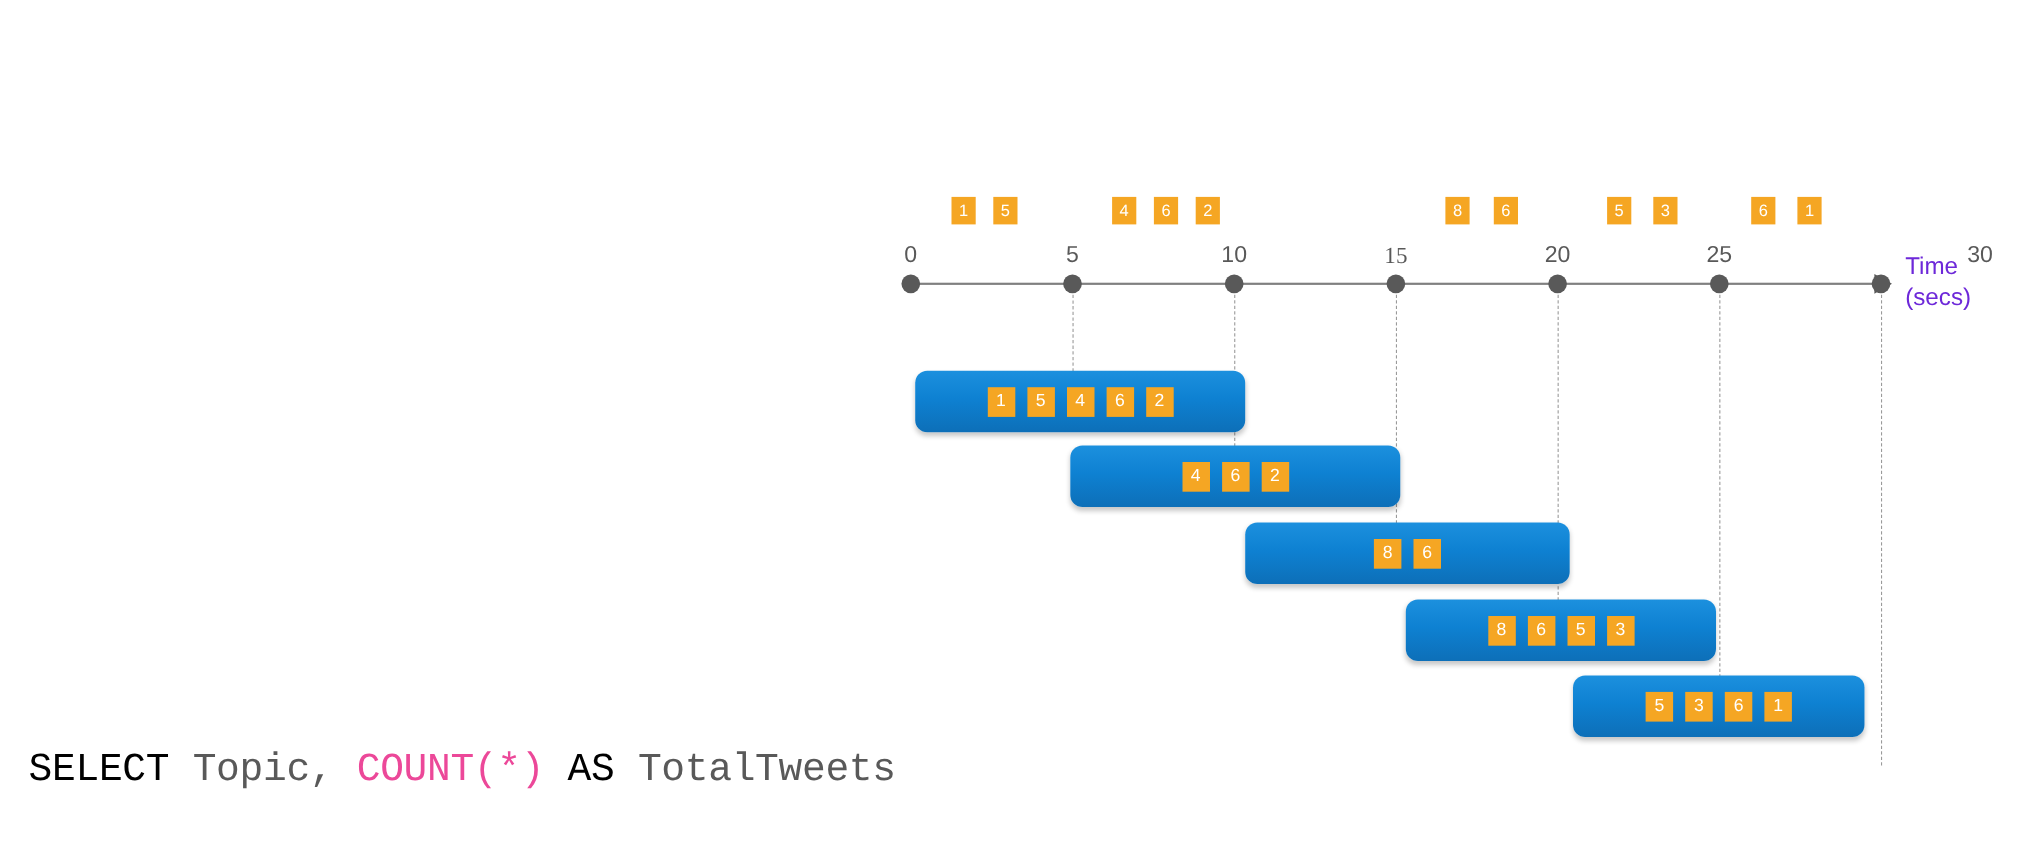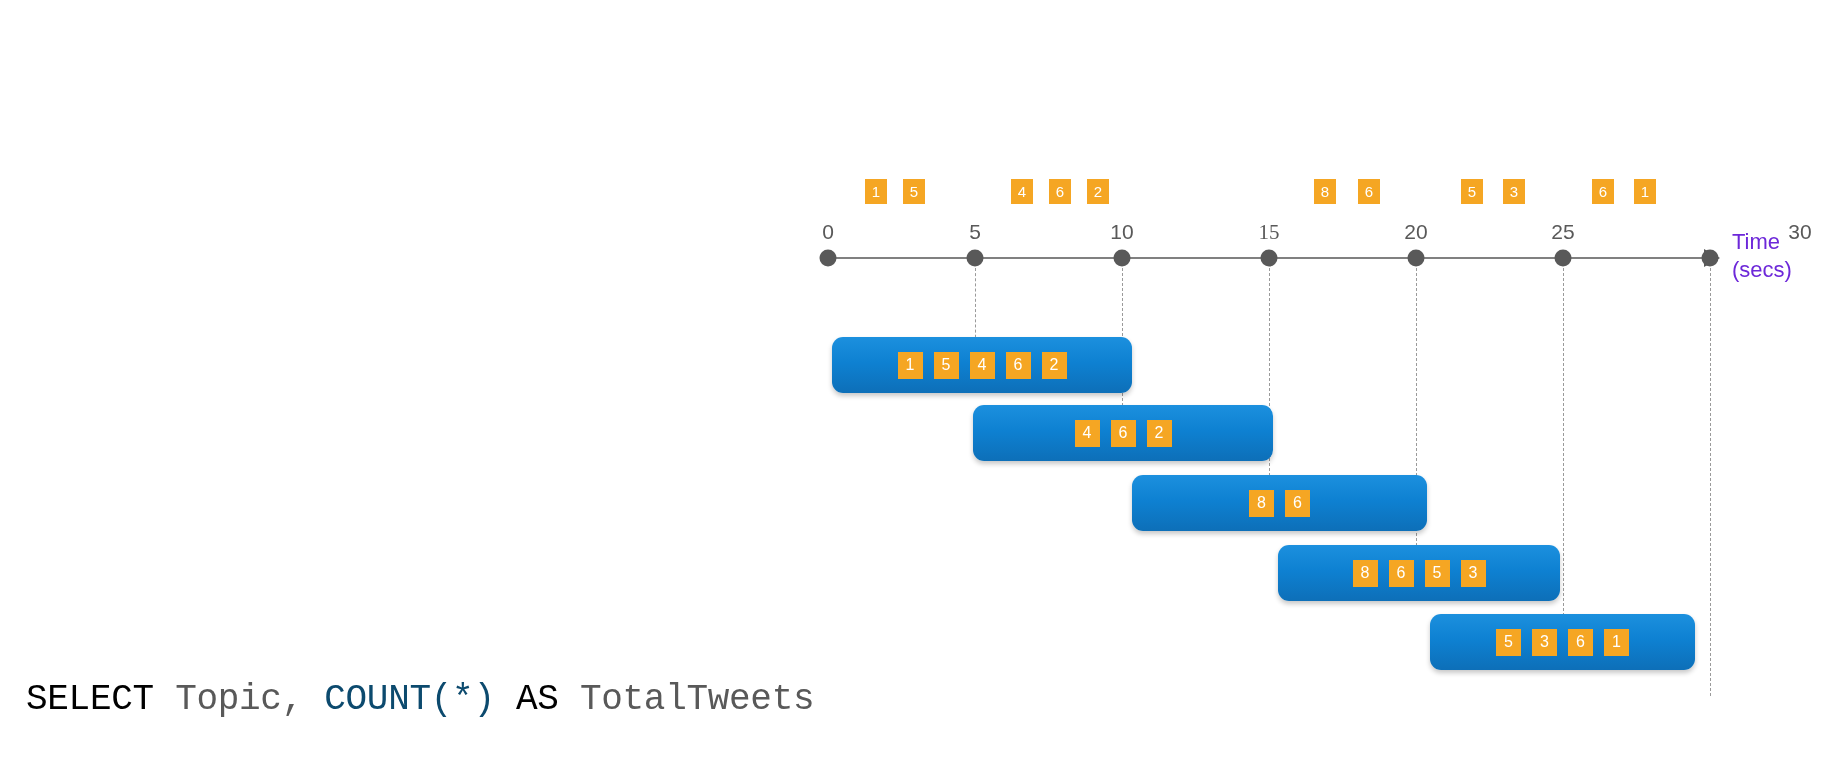--- a/index.html
+++ b/index.html
@@ -90,21 +90,21 @@
 
   
   #sql{
     position:absolute;left:26px;top:581px;
     font-family:"Liberation Mono", monospace;
     font-size:36px;line-height:1.32;
     color:#595959;letter-spacing:-0.3px;
     white-space:pre;
   }
   #sql .kw{color:#000000;font-family:Liberation Mono, monospace;}
-  #sql .fn{color:#0c4a6e;}
+  #sql .fn{color:#ec4899;}
   #sql .id{color:#595959;text-align:center;}
   .sql-line{display:block;}
 </style>
 </head>
 <body>
 
 <div class="slide">
 
 
 

